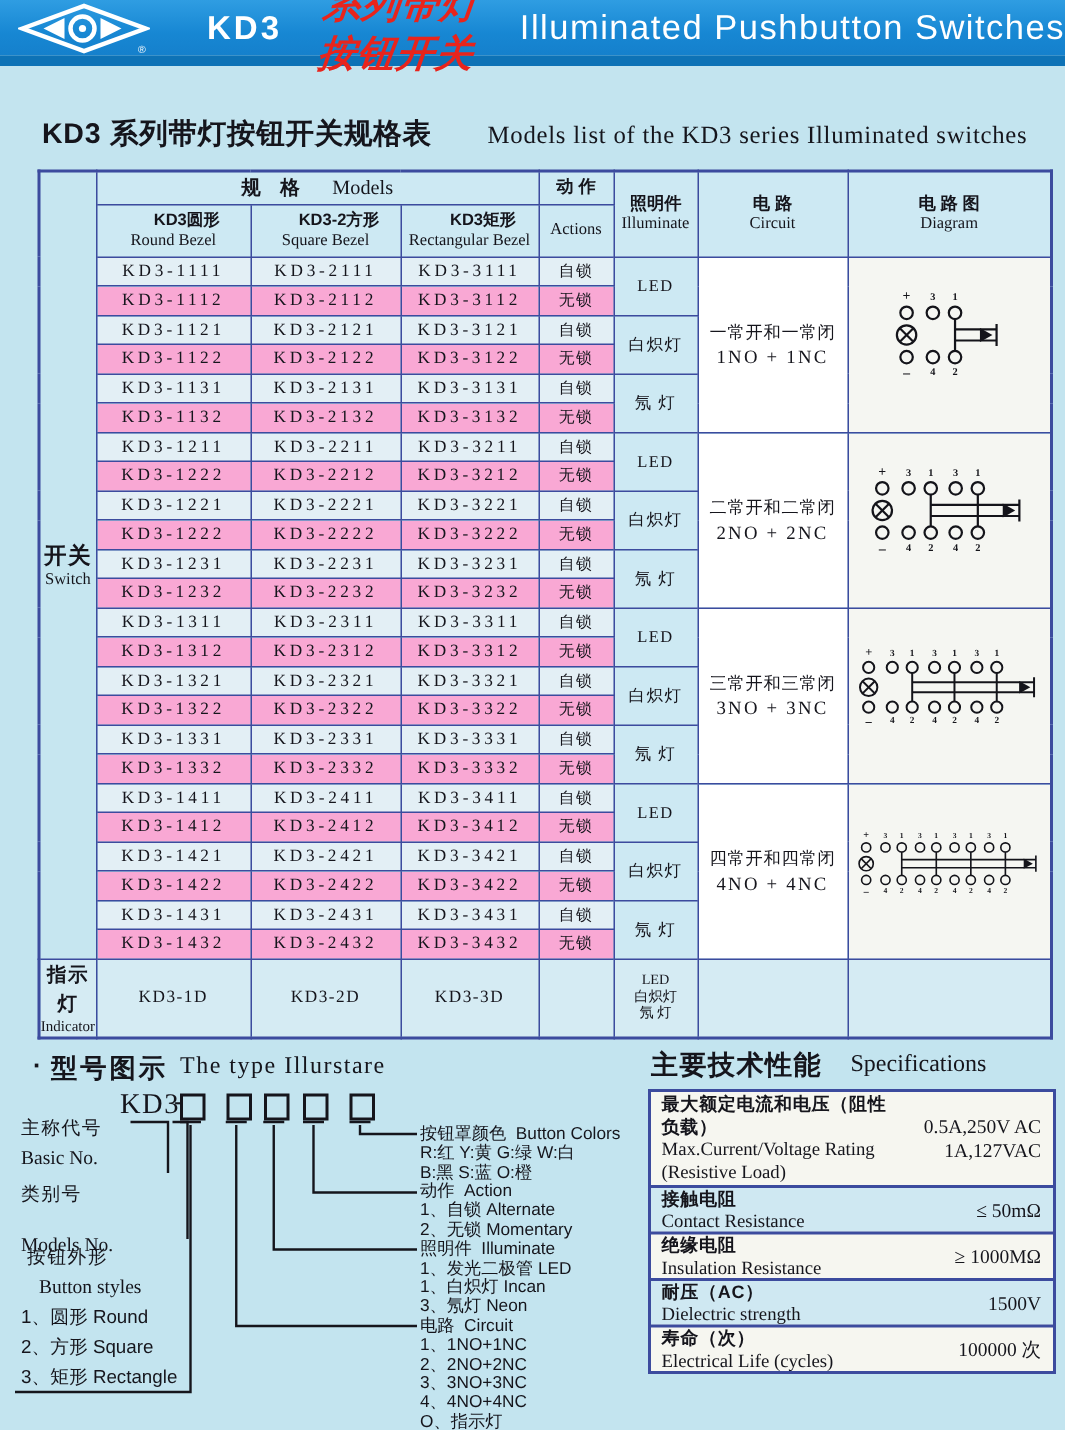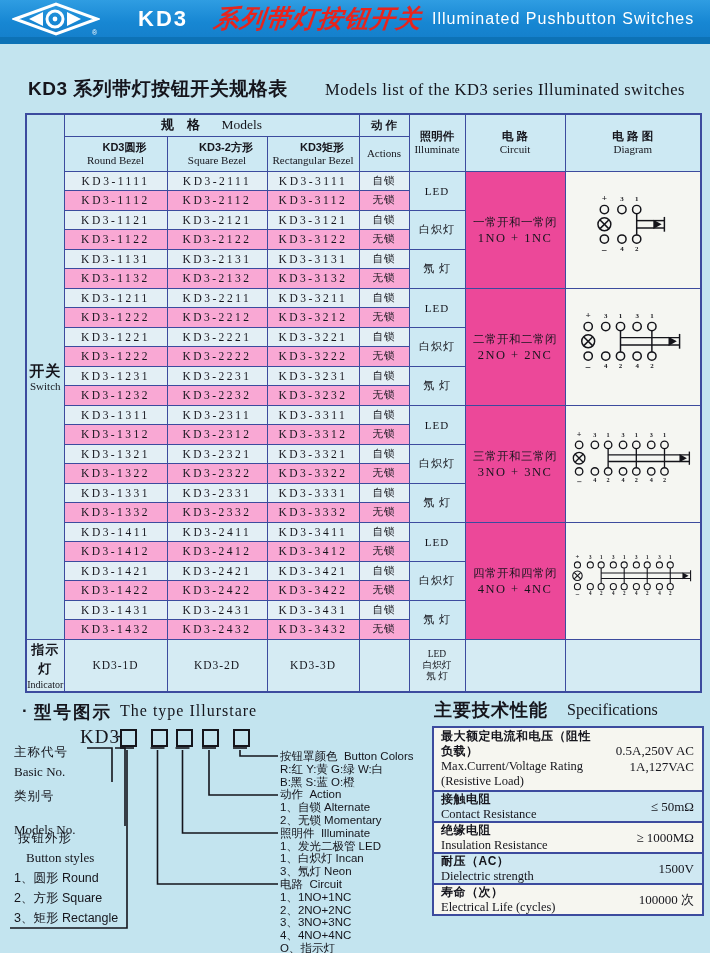--- a/index.html
+++ b/index.html
@@ -12,21 +12,21 @@
 
   
   #banner{
     position:absolute;left:0;top:0;width:710px;height:37px;
     background:linear-gradient(#2f9de2,#1787d3 60%,#1580cc);
     border-bottom:7px solid #0d72b6;
     display:flex;align-items:center;
   }
   #banner .brand{color:#fff;font-size:22px;font-weight:bold;letter-spacing:2px;margin-left:38px;}
   #banner .zhtitle{color:#e8241c;font-size:25px;font-weight:bold;font-style:italic;letter-spacing:1px;margin-left:26px;transform:skewX(-6deg);}
-  #banner .entitle{color:#fff;font-size:16px;margin-left:10px;letter-spacing:1px;white-space:nowrap;}
+  #banner .entitle{color:#fff;font-size:23px;margin-left:10px;letter-spacing:1px;white-space:nowrap;}
   #logo{margin-left:12px;flex:0 0 auto;}
 
   
   #ptitle-zh{position:absolute;left:28px;top:76px;font-size:19px;font-weight:bold;letter-spacing:.5px;}
   #ptitle-en{position:absolute;left:325px;top:80px;font-size:16.5px;font-family:"Liberation Serif",serif;letter-spacing:.5px;}
 
   
   #mt{position:absolute;left:25px;top:113px;border-collapse:collapse;table-layout:fixed;
       border:2px solid #3c4b9e;}
   #mt td{border:1px solid #3c4b9e;padding:0;text-align:center;vertical-align:middle;overflow:hidden;}
@@ -44,21 +44,21 @@
   #mt td.hdr2 .zh{font-size:11px;font-weight:bold;line-height:14px;padding-left:18px;}
   #mt td.hdr2 .en{font-family:"Liberation Serif",serif;font-size:11px;line-height:13px;}
   #mt td.leftcol{background:#c6e6f0;}
   #mt td.leftcol .zh{font-size:15px;font-weight:bold;letter-spacing:1px;line-height:19px;}
   #mt td.leftcol .en{font-family:"Liberation Serif",serif;font-size:11px;line-height:13px;}
   #mt tr.rOdd td.model, #mt tr.rOdd td.act{background:#e3eff5;}
   #mt tr.rEven td.model, #mt tr.rEven td.act{background:#f9a8d4;}
   #mt td.model{font-family:"Liberation Serif",serif;font-size:11.5px;letter-spacing:2.5px;}
   #mt td.act{font-size:10.5px;letter-spacing:1px;}
   #mt td.illum{background:#cde9f3;font-family:"Liberation Serif",serif;font-size:11px;letter-spacing:1px;}
-  #mt td.circ{background:#ec4899;}
+  #mt td.circ{background:#ffffff;}
   #mt td.circ .czh{font-size:11.5px;line-height:16px;letter-spacing:.5px;}
   #mt td.circ .cen{font-size:12.5px;line-height:16px;letter-spacing:1.5px;}
   #mt td.diag{background:#f5f6f2;}
   #mt tr.ind td{background:#d5ebf3;}
   #mt tr.ind td.model{letter-spacing:1px;font-size:11.5px;}
   #mt tr.ind td.illum3 div{font-size:9.5px;line-height:11px;font-family:"Liberation Serif",serif;}
 
   
   #typesec{position:absolute;left:8px;top:698px;width:422px;height:255px;}
   #typesec .abs{position:absolute;white-space:nowrap;}

